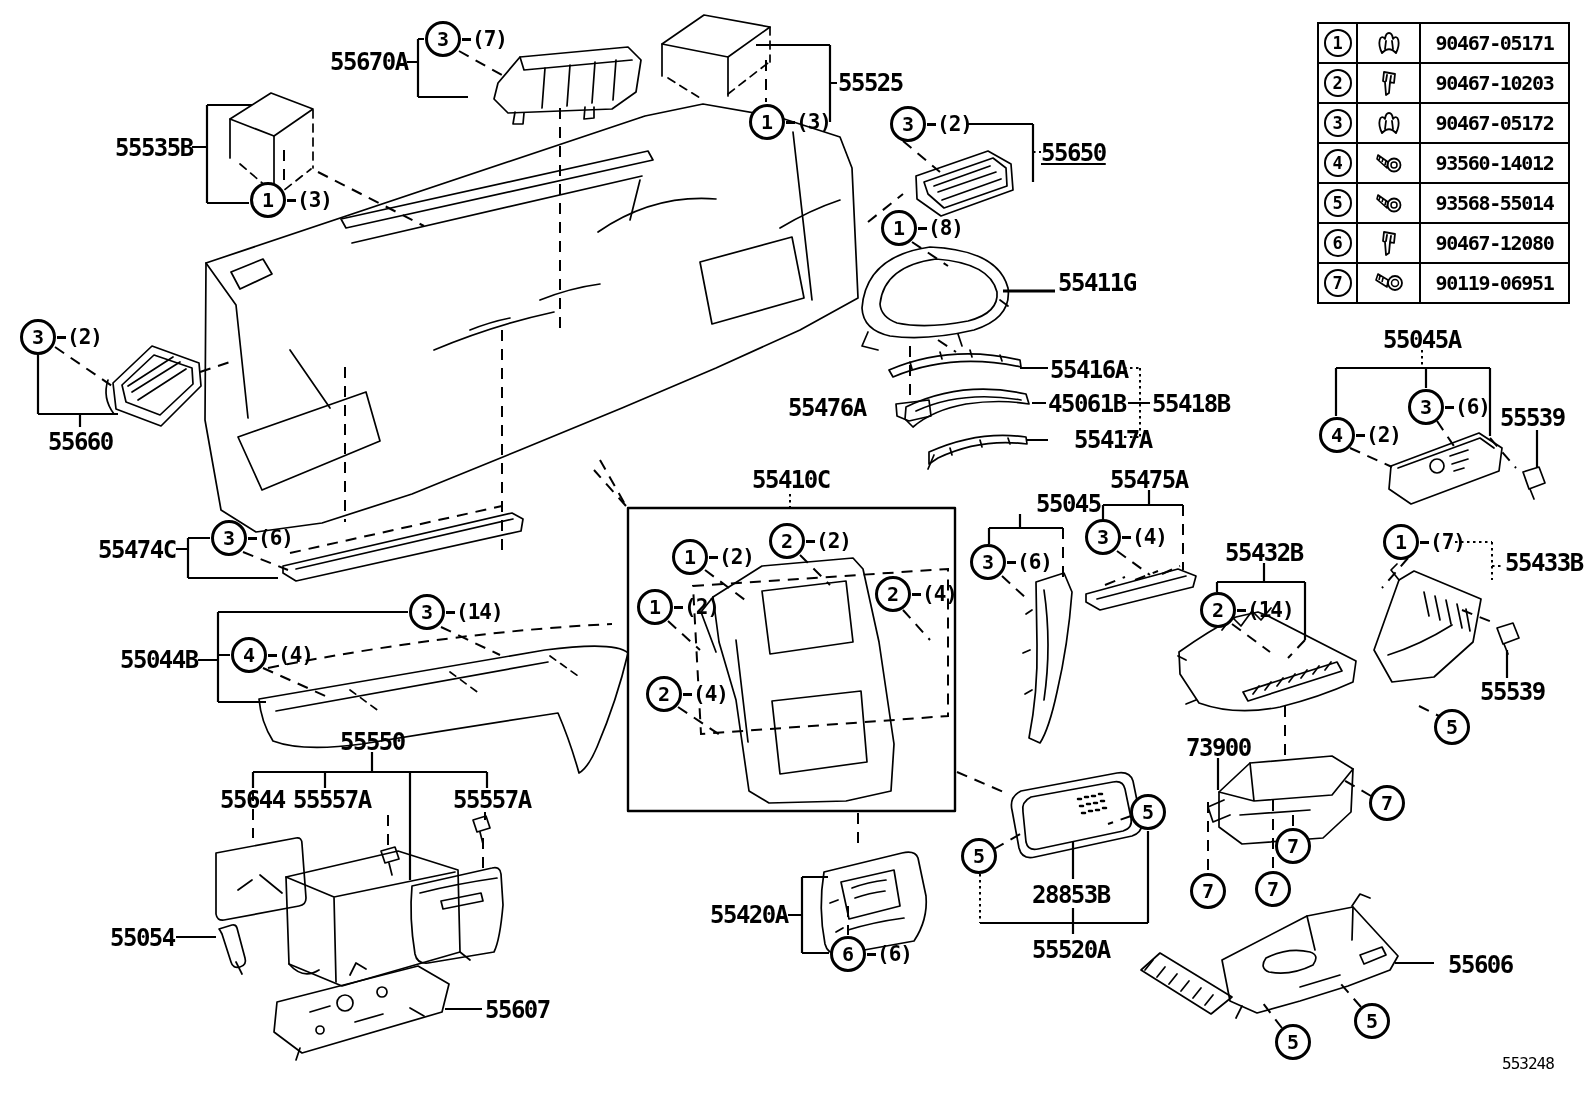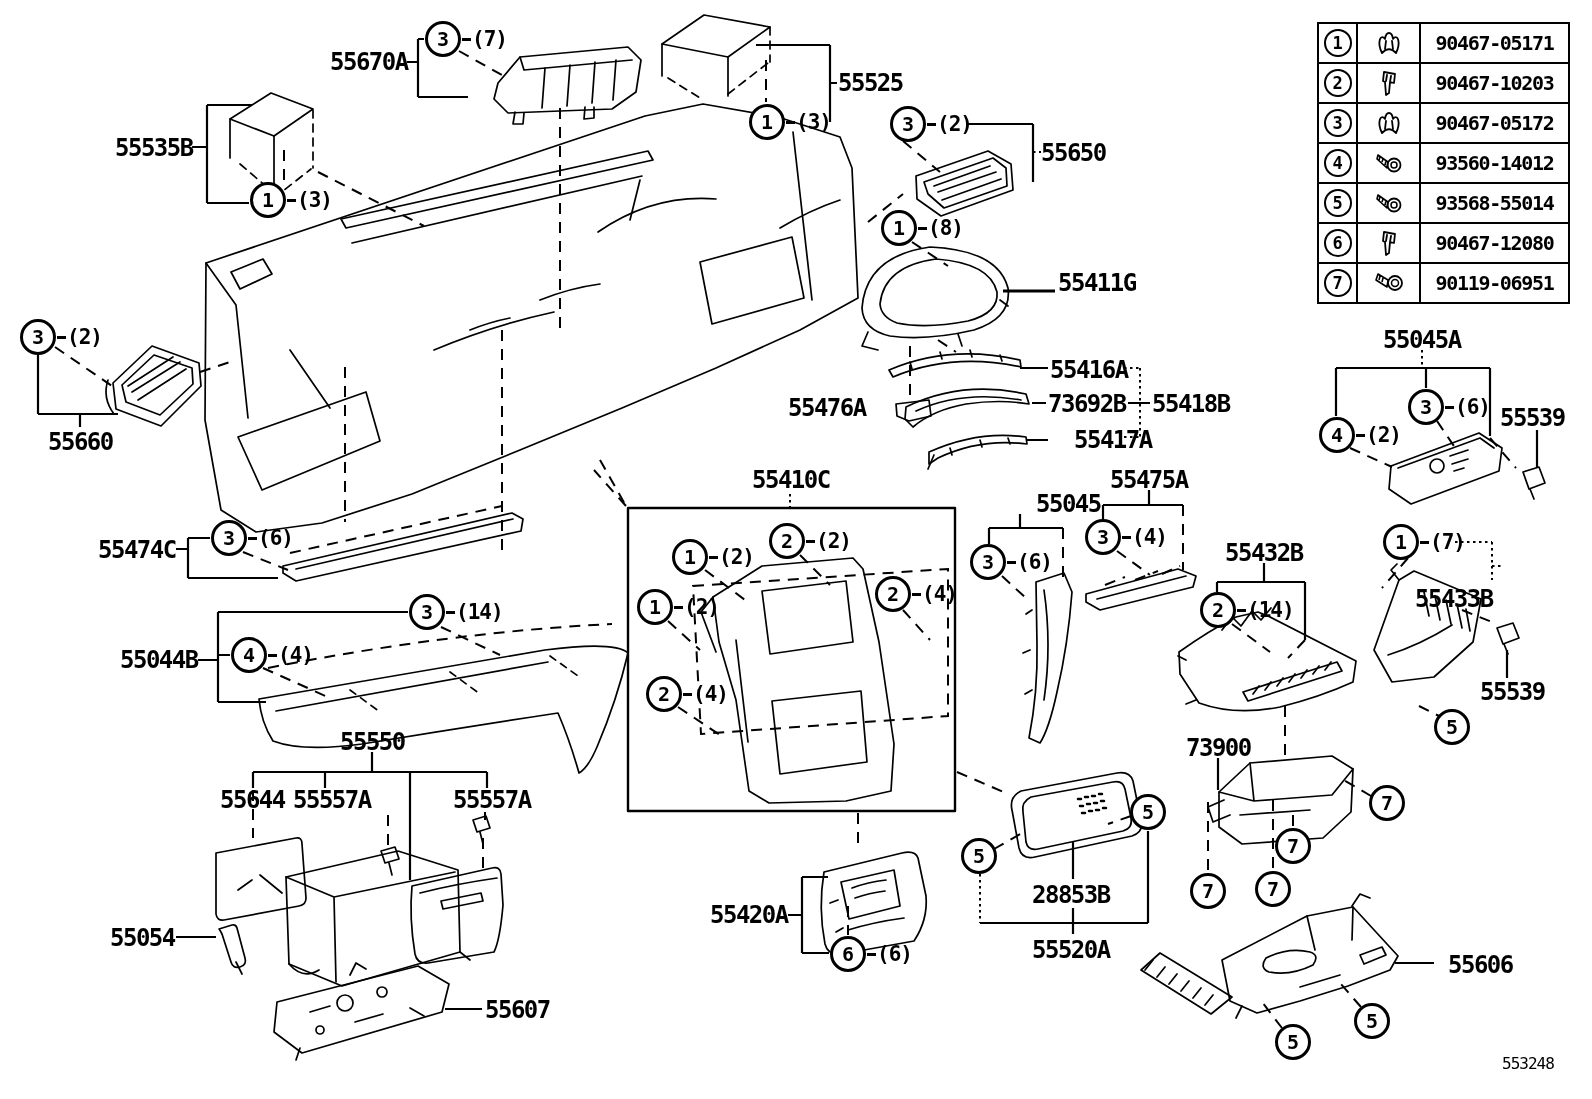--- a/index.html
+++ b/index.html
@@ -400,36 +400,36 @@
           </svg>
         </div>
         <div class="fcell fpart">90119-06951</div>
       </div>
     </div>
 
   <div id="labels-layer">
       <div class="plabel" style="left: 330px; top: 50px;">55670A</div>
       <div class="plabel" style="left: 838px; top: 71px;">55525</div>
       <div class="plabel" style="left: 115px; top: 136px;">55535B</div>
-      <div class="plabel" style="left: 1041px; top: 141px;">55650</div>
+      <div class="plabel" style="left: 1041px; top: 141px; text-decoration: underline;">55650</div>
       <div class="plabel" style="left: 1058px; top: 271px;">55411G</div>
       <div class="plabel" style="left: 1050px; top: 358px;">55416A</div>
       <div class="plabel" style="left: 788px; top: 396px;">55476A</div>
-      <div class="plabel" style="left: 1048px; top: 392px;">73692B</div>
+      <div class="plabel" style="left: 1048px; top: 392px;">45061B</div>
       <div class="plabel" style="left: 1152px; top: 392px;">55418B</div>
       <div class="plabel" style="left: 1050px; top: 428px; margin-left: 24px;">55417A</div>
       <div class="plabel" style="left: 48px; top: 430px;">55660</div>
       <div class="plabel" style="left: 1383px; top: 328px;">55045A</div>
       <div class="plabel" style="left: 1500px; top: 406px;">55539</div>
       <div class="plabel" style="left: 98px; top: 538px;">55474C</div>
       <div class="plabel" style="left: 752px; top: 468px;">55410C</div>
       <div class="plabel" style="left: 1036px; top: 492px;">55045</div>
       <div class="plabel" style="left: 1110px; top: 468px;">55475A</div>
       <div class="plabel" style="left: 1225px; top: 541px;">55432B</div>
-      <div class="plabel" style="left: 1415px; top: 551px; margin-top: 36px;">55433B</div>
+      <div class="plabel" style="left: 1505px; top: 551px;">55433B</div>
       <div class="plabel" style="left: 120px; top: 648px;">55044B</div>
       <div class="plabel" style="left: 340px; top: 730px;">55550</div>
       <div class="plabel" style="left: 220px; top: 788px;">55644</div>
       <div class="plabel" style="left: 293px; top: 788px;">55557A</div>
       <div class="plabel" style="left: 453px; top: 788px;">55557A</div>
       <div class="plabel" style="left: 1186px; top: 736px;">73900</div>
       <div class="plabel" style="left: 1480px; top: 680px;">55539</div>
       <div class="plabel" style="left: 110px; top: 926px;">55054</div>
       <div class="plabel" style="left: 710px; top: 903px; text-align: center;">55420A</div>
       <div class="plabel" style="left: 1032px; top: 883px;">28853B</div>

